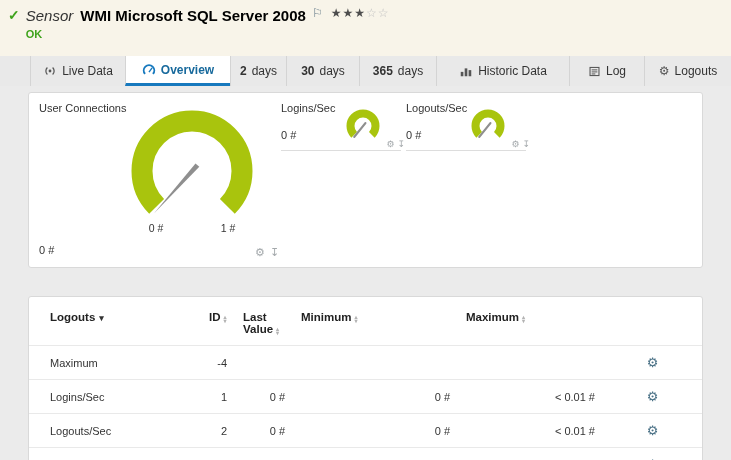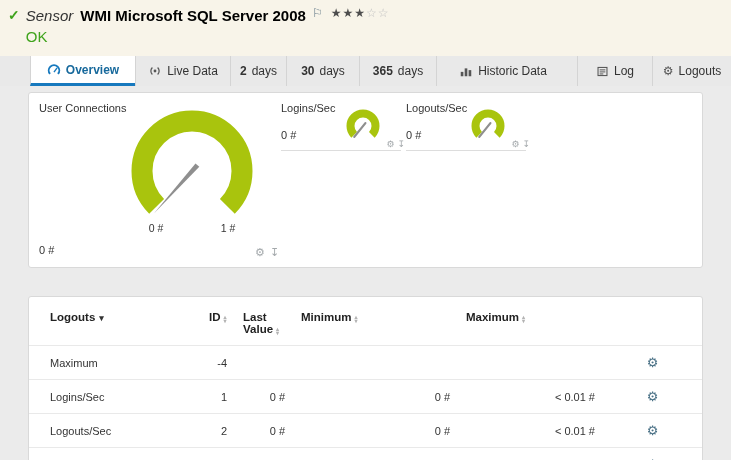--- a/index.html
+++ b/index.html
@@ -20,21 +20,21 @@
     padding:7px 10px 0 8px;
   }
   .check { color:#3fa31c; font-weight:bold; font-size:14px; margin-right:6px; line-height:16px; }
   .hdr-line1 { display:flex; align-items:center; }
   .kind { font-style:italic; font-size:15px; color:#333; }
   .title { font-size:15px; font-weight:bold; color:#000000; margin-left:7px; }
   .flag { font-size:12px; color:#667c8a; margin-left:6px; align-self:flex-start; line-height:12px; cursor:pointer; }
   .stars { margin-left:8px; letter-spacing:1px; align-self:flex-start; line-height:13px; cursor:pointer; }
   .stars .on { color:#4d4d4d; font-size:12px; }
   .stars .off { color:#c3c3c3; font-size:12px; }
-  .ok { color:#3fa31c; font-size:15px; margin-top:4px; }
+  .ok { color:#3fa31c; font-size:11px; margin-top:4px;font-weight:bold; }
 
   
   .tabs { display:flex; height:30px; background:#e9e9e9; align-items:stretch; }
   .tab-spacer { flex:0 0 30px; }
   .tab {
     display:flex; align-items:center; justify-content:center; gap:5px;
     font-size:12px; color:#333; border-left:1px solid #d4d4d4;
     cursor:pointer; white-space:nowrap; padding:0 6px;
   }
   .tab .strong { font-weight:bold; }
@@ -43,21 +43,21 @@
     background:#fff; border-bottom:3px solid #1779be;
     color:#17699c; font-weight:bold;
   }
   .tab.active .tab-icon { color:#1779be; }
   .t-overview { flex:0 0 105px; }
   .t-live { flex:0 0 95px; }
   .t-2d { flex:0 0 56px; }
   .t-30d { flex:0 0 73px; }
   .t-365d { flex:0 0 77px; }
   .t-hist { flex:0 0 133px; }
-  .t-log { flex:0 0 75px;margin-left:8px; }
+  .t-log { flex:0 0 75px; }
   .t-set { flex:1; }
 
   
   main { padding:6px 28px 0; }
   .panel {
     background:#fff; border:1px solid #d9d9d9; border-radius:3px;
   }
   .gauges-panel { position:relative; height:176px; margin-bottom:28px; }
 
   .g-title { position:absolute; left:10px; top:9px; font-size:11px; color:#333; }
@@ -116,39 +116,39 @@
         <span class="flag">⚐</span>
         <span class="stars"><span class="on">★★★</span><span class="off">☆☆</span></span>
       </div>
       <div class="ok">OK</div>
     </div>
   </header>
 
   <nav class="tabs">
     <div class="tab-spacer"></div>
 
-    <div class="tab active t-overview">
-      <span class="tab-icon">
-        <svg width="14" height="14" viewBox="0 0 16 16">
-            <path d="M3.5 12.5 A6 6 0 1 1 12.5 12.5" fill="none" stroke="currentColor" stroke-width="2.2"></path>
-            <line x1="8" y1="10.5" x2="11.5" y2="5.5" stroke="currentColor" stroke-width="1.6"></line>
-          </svg>
-      </span>
-      <span>Overview</span>
-    </div>
-
     <div class="tab t-live">
       <span class="tab-icon">
         <svg width="14" height="14" viewBox="0 0 16 16">
             <circle cx="8" cy="8" r="1.6" fill="currentColor"></circle>
             <path d="M5 4 A5.5 5.5 0 0 0 5 12" fill="none" stroke="currentColor" stroke-width="1.4"></path>
             <path d="M11 4 A5.5 5.5 0 0 1 11 12" fill="none" stroke="currentColor" stroke-width="1.4"></path>
           </svg>
       </span>
       <span>Live Data</span>
+    </div>
+
+    <div class="tab active t-overview">
+      <span class="tab-icon">
+        <svg width="14" height="14" viewBox="0 0 16 16">
+            <path d="M3.5 12.5 A6 6 0 1 1 12.5 12.5" fill="none" stroke="currentColor" stroke-width="2.2"></path>
+            <line x1="8" y1="10.5" x2="11.5" y2="5.5" stroke="currentColor" stroke-width="1.6"></line>
+          </svg>
+      </span>
+      <span>Overview</span>
     </div>
 
     <div class="tab t-2d">
       <span class="strong">2</span>
       <span>days</span>
     </div>
 
     <div class="tab t-30d">
       <span class="strong">30</span>
       <span>days</span>

